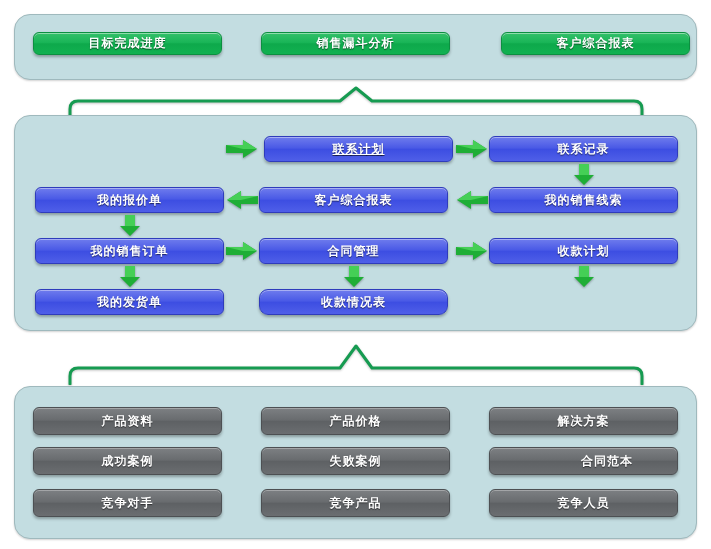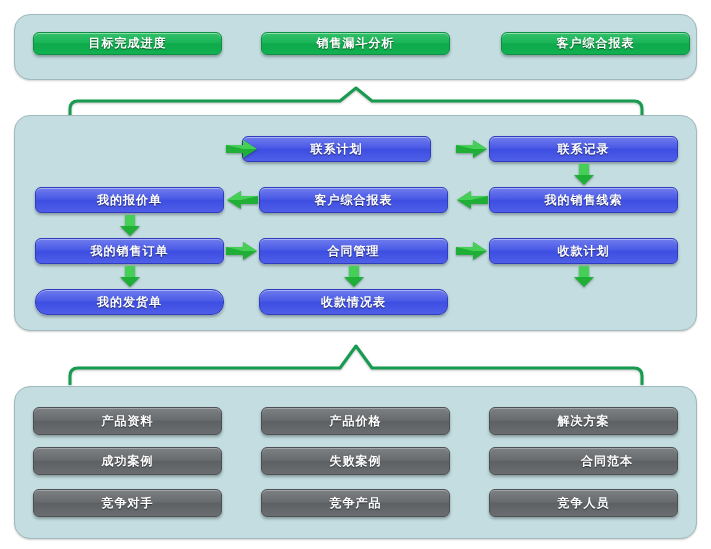--- a/index.html
+++ b/index.html
@@ -85,32 +85,32 @@
   <div class="btn btn-green" style="left:501px;top:32px;">客户综合报表</div>
 
   <div class="brace" style="left:68px;top:86px;">
     <svg width="576" height="32" viewBox="0 0 576 32">
       <path d="M2,31 L2,23 Q2,15 10,15 L272,15 L288,2 L304,15 L566,15 Q574,15 574,23 L574,31" fill="none" stroke="#169b51" stroke-width="3" stroke-linecap="round" stroke-linejoin="round"></path>
     </svg>
   </div>
 
   <div class="panel" id="panel-mid"></div>
 
-  <div class="btn btn-blue" style="left:242px;top:136px;">联系计划</div>
+  <div class="btn btn-blue" style="left:264px;top:136px;text-decoration:underline;">联系计划</div>
   <div class="btn btn-blue" style="left:489px;top:136px;">联系记录</div>
 
   <div class="btn btn-blue" style="left:35px;top:187px;">我的报价单</div>
   <div class="btn btn-blue" style="left:259px;top:187px;">客户综合报表</div>
   <div class="btn btn-blue" style="left:489px;top:187px;">我的销售线索</div>
 
   <div class="btn btn-blue" style="left:35px;top:238px;">我的销售订单</div>
   <div class="btn btn-blue" style="left:259px;top:238px;">合同管理</div>
   <div class="btn btn-blue" style="left:489px;top:238px;">收款计划</div>
 
-  <div class="btn btn-blue" style="left:35px;top:289px;border-radius:12px;">我的发货单</div>
+  <div class="btn btn-blue" style="left:35px;top:289px;">我的发货单</div>
   <div class="btn btn-blue" style="left:259px;top:289px;border-radius:9px;">收款情况表</div>
 
   <div class="arrow" style="left:226px;top:140px;">
     <svg width="32" height="18" viewBox="0 0 32 18">
       <path d="M0,5 L17,5 L17,0 L31,9 L17,18 L17,13 L0,13 Z" fill="#1fae36"></path>
       <path d="M0,5 L17,5 L17,0 L31,9 L17,9 Z" fill="#45cf56"></path>
     </svg>
   </div>
   <div class="arrow" style="left:456px;top:140px;">
     <svg width="32" height="18" viewBox="0 0 32 18">

